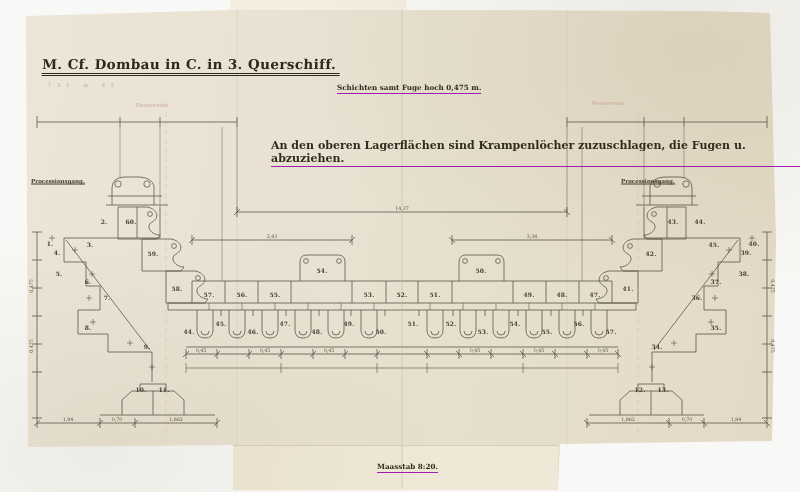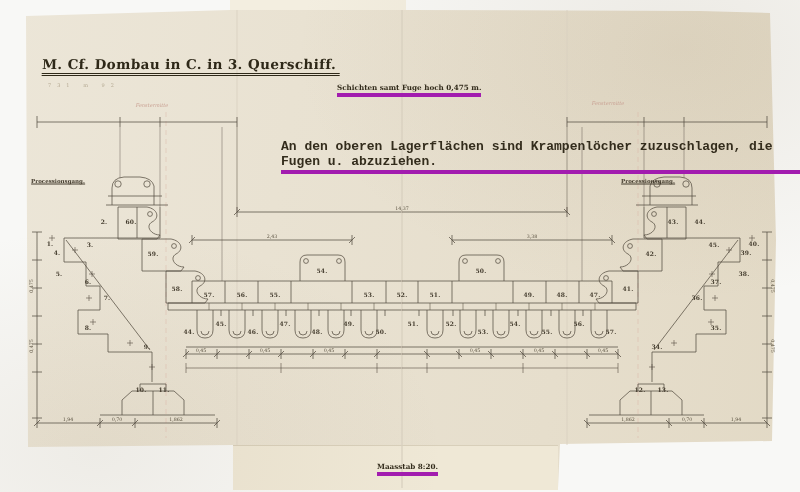--- a/index.html
+++ b/index.html
@@ -19,24 +19,24 @@
   #labels{position:absolute;left:0;top:0;width:800px;height:492px;}
   .lbl{position:absolute;transform:translate(-50%,-50%);white-space:nowrap;color:#443c2e;}
   .num{font-size:6px;font-weight:bold;letter-spacing:.2px;}
   .dim{font-size:4.8px;color:#5b5342;}
   .axis{font-size:5px;color:#c9a193;font-style:italic;}
   .gallery{font-size:5.5px;font-weight:bold;border-bottom:.8px solid #443c2e;padding-bottom:0;}
   .title{position:absolute;left:42px;top:56px;font-size:13.5px;font-weight:bold;color:#2e2818;
          letter-spacing:.4px;border-bottom:3px double #2e2818;padding:0 4px 1px 0;
          font-family:"DejaVu Serif",serif;transform:skewX(-2deg);}
   .pencil{position:absolute;left:48px;top:82px;font-size:5px;color:#b4a992;letter-spacing:6px;}
-  .anno{position:absolute;font-weight:bold;color:#332c1c;border-bottom:4px solid #a21caf;
+  .anno{position:absolute;font-weight:bold;color:#332c1c;border-bottom:1px solid #a21caf;
         padding-bottom:.5px;}
   .anno1{left:337px;top:83px;font-size:7.2px;}
-  .anno2{left:281px;top:139px;font-size:13px;font-family:Liberation Mono, monospace;}
+  .anno2{left:271px;top:139px;font-size:11px;}
   .scale{left:377px;top:462px;font-size:7.2px;}
   .gal-left{left:58px;top:181px;}
   .gal-right{left:648px;top:181px;}
 </style>
 </head>
 <body>
 
 <div id="stage">
   <div class="paper"></div>
   <div class="top-strip"></div>

